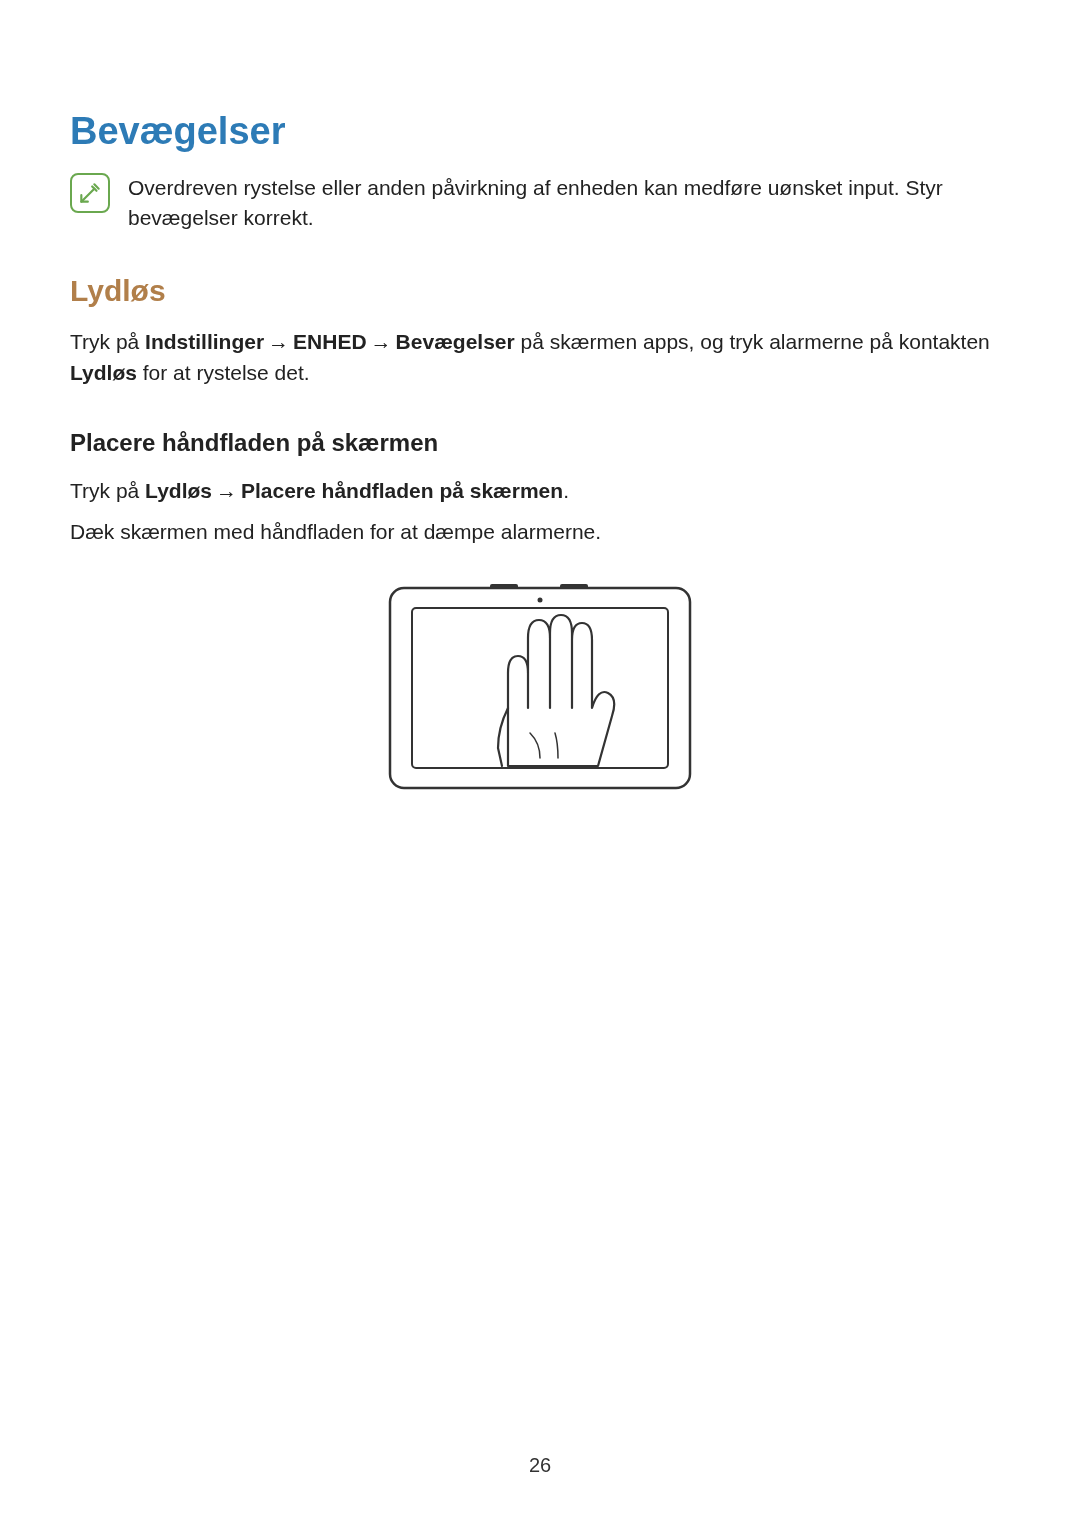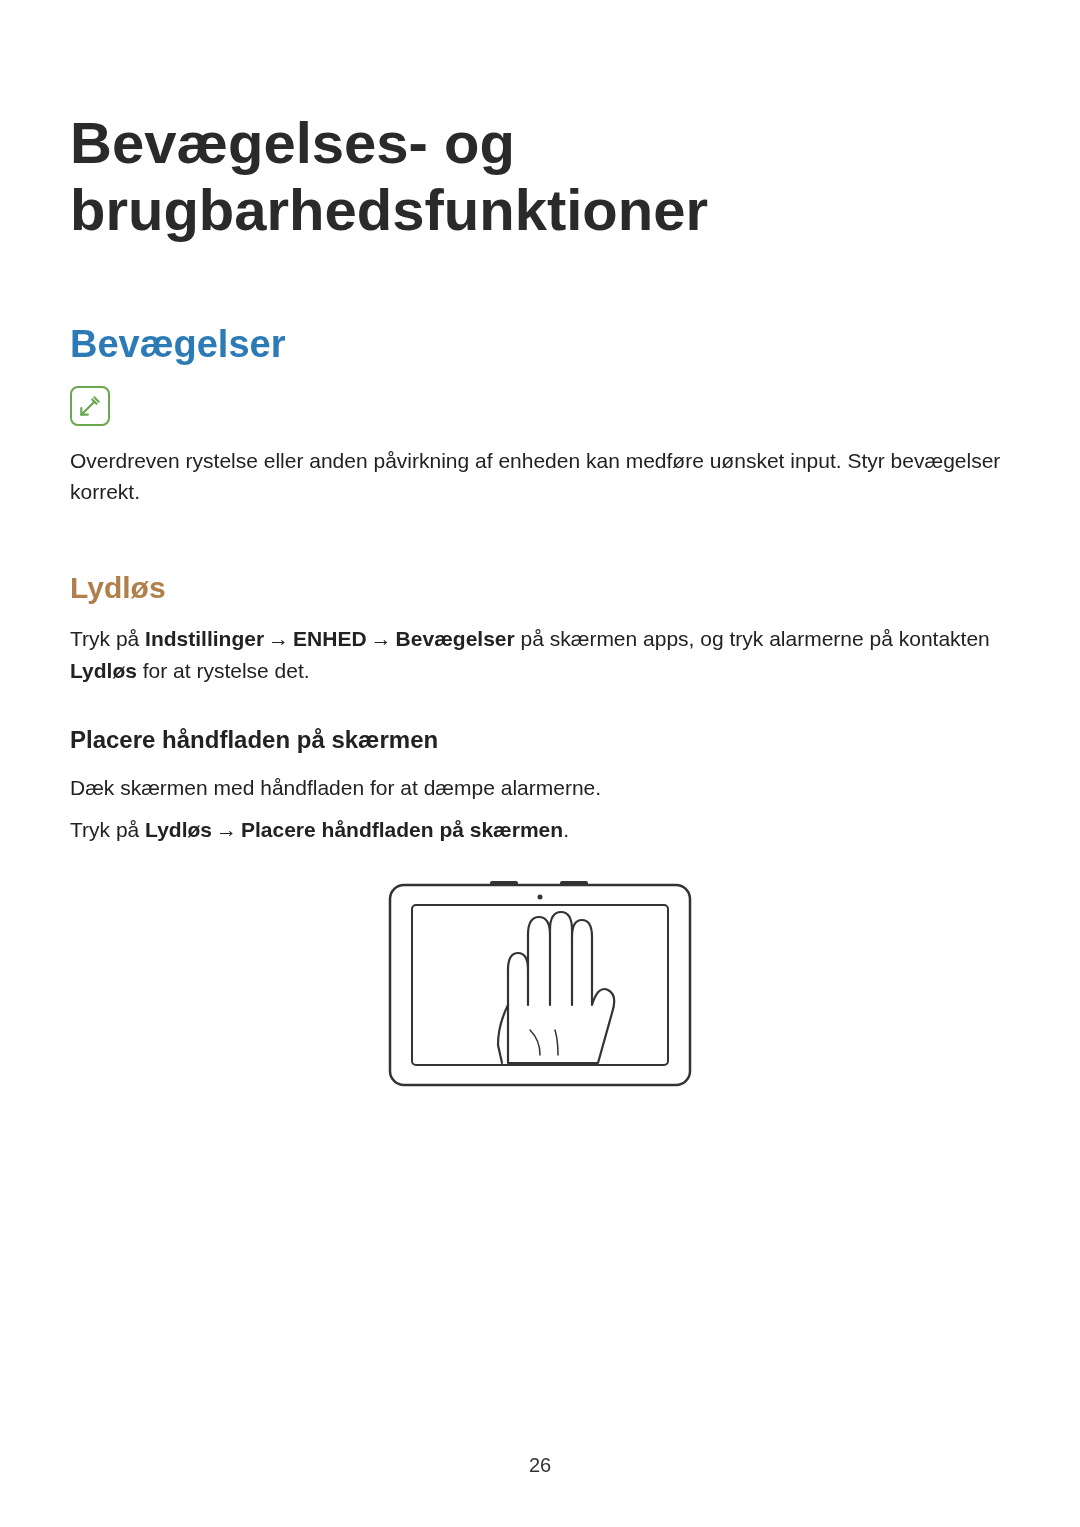--- a/index.html
+++ b/index.html
@@ -28,22 +28,21 @@
     .section-heading {
       font-size: 38px;
       font-weight: 700;
       color: #2d7bb6;
       margin-bottom: 18px;
     }
     .note-block {
       display: flex;
       align-items: flex-start;
       gap: 18px;
-      margin-bottom: 64px;
-      flex-direction: column;
+      margin-bottom: 40px;
     }
     .note-icon-wrapper {
       flex-shrink: 0;
       width: 40px;
       height: 40px;
       border: 2px solid #6aa84f;
       border-radius: 8px;
       display: flex;
       align-items: center;
       justify-content: center;
@@ -102,21 +101,20 @@
       text-align: center;
       font-size: 20px;
       color: #333;
     }
   </style>
 </head>
 <body>
 
 <div class="page">
 
-  <h1 class="main-title">Bevægelses- og brugbarhedsfunktioner</h1>
 
   <h2 class="section-heading">Bevægelser</h2>
 
   <div class="note-block">
     <div class="note-icon-wrapper">
       <svg viewBox="0 0 24 24" fill="none" stroke="#6aa84f" stroke-width="2" stroke-linecap="round" stroke-linejoin="round">
         <path d="M4 14 L4 20 L10 20"></path>
         <path d="M4 20 L16 8"></path>
         <path d="M14 6 L18 10"></path>
         <path d="M16 4 L20 8"></path>
@@ -126,25 +124,25 @@
   </div>
 
   <h3 class="sub-heading">Lydløs</h3>
 
   <p class="body-text">
     <span>Tryk på </span><span class="bold">Indstillinger</span><span class="arrow"> → </span><span class="bold">ENHED</span><span class="arrow"> → </span><span class="bold">Bevægelser</span><span> på skærmen apps, og tryk alarmerne på kontakten </span><span class="bold">Lydløs</span><span> for at rystelse det.</span>
   </p>
 
   <h4 class="sub-sub-heading">Placere håndfladen på skærmen</h4>
 
-  <p class="body-text">Dæk skærmen med håndfladen for at dæmpe alarmerne.</p>
-
   <p class="body-text">
     <span>Tryk på </span><span class="bold">Lydløs</span><span class="arrow"> → </span><span class="bold">Placere håndfladen på skærmen</span><span>.</span>
   </p>
+
+  <p class="body-text">Dæk skærmen med håndfladen for at dæmpe alarmerne.</p>
 
   <div class="illustration-container">
     <svg class="illustration" viewBox="0 0 320 220">
 
       <rect x="10" y="10" width="300" height="200" rx="14" ry="14" fill="#fff" stroke="#333" stroke-width="2.5"></rect>
 
       <rect x="110" y="6" width="28" height="5" rx="2" fill="#333"></rect>
       <rect x="180" y="6" width="28" height="5" rx="2" fill="#333"></rect>
 
       <circle cx="160" cy="22" r="2.5" fill="#333"></circle>

